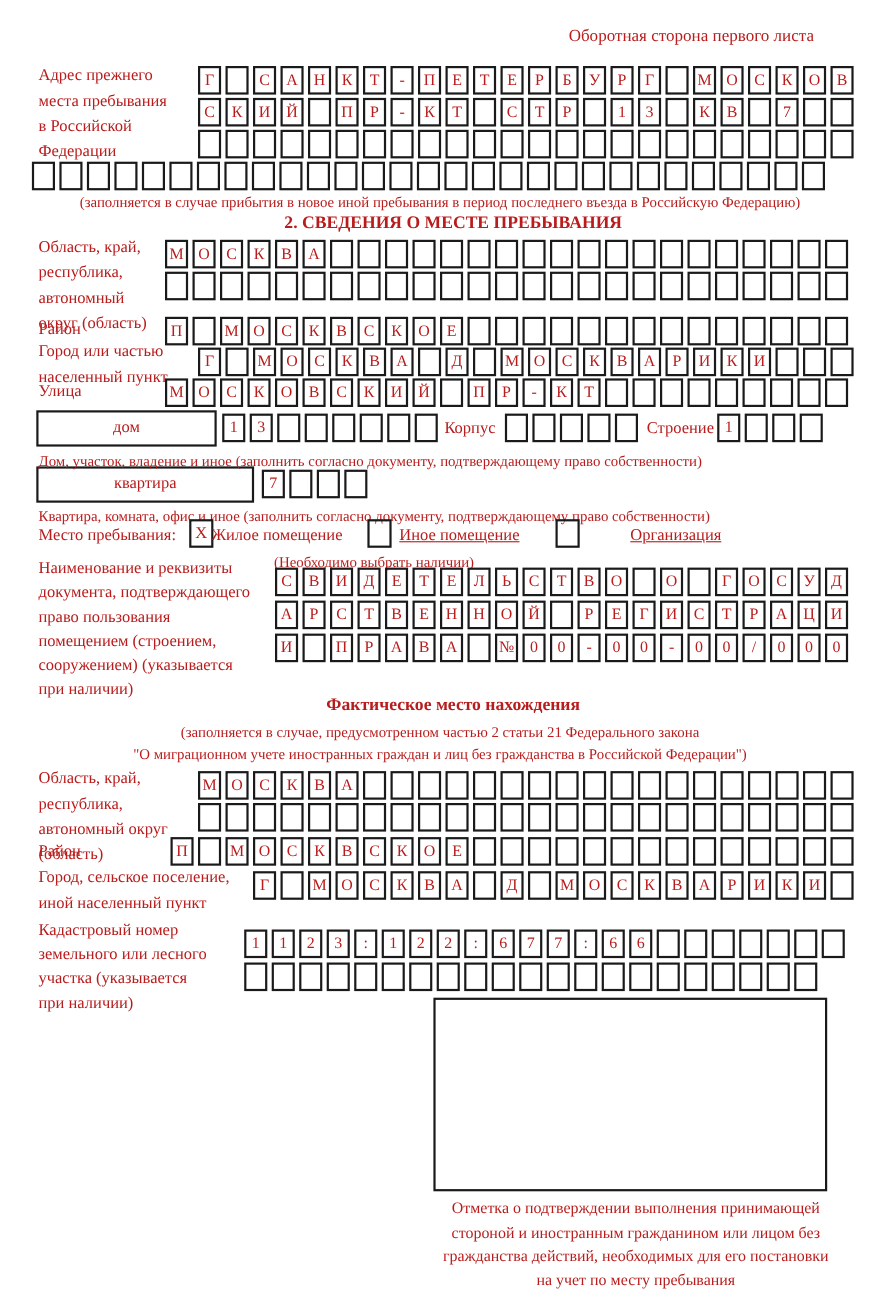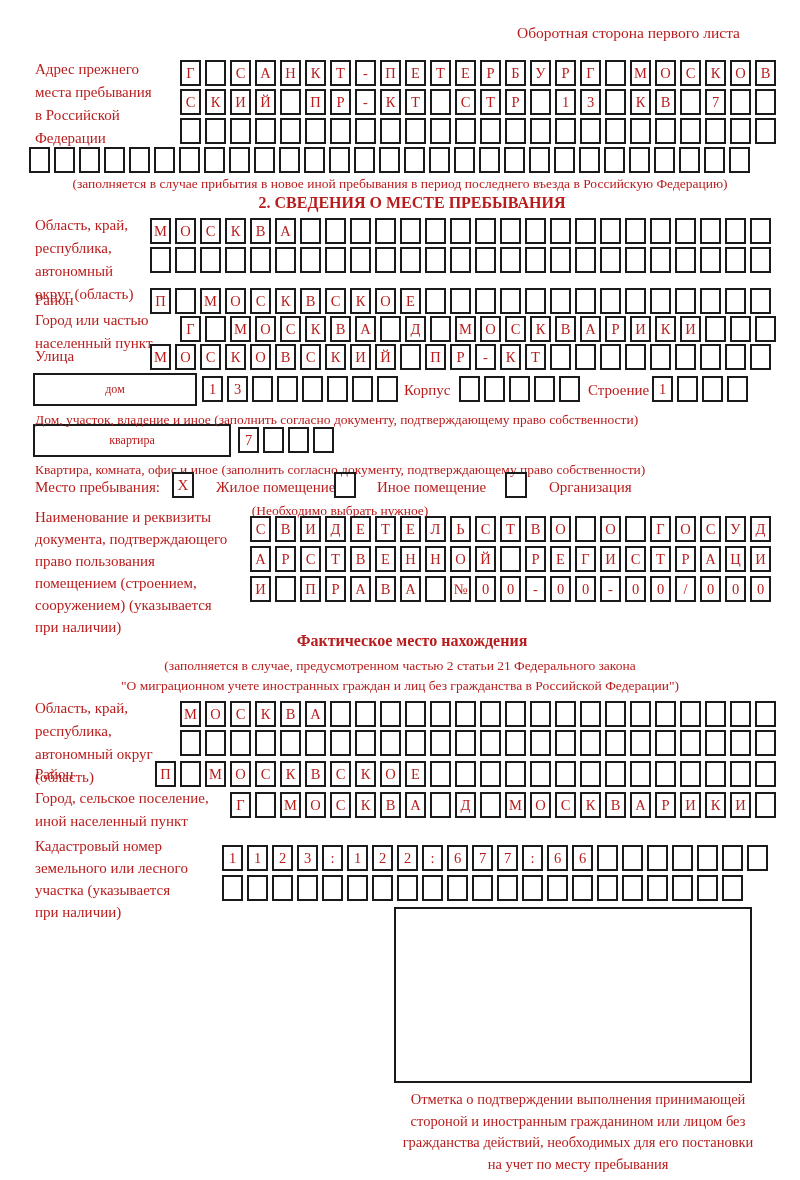--- a/index.html
+++ b/index.html
@@ -14,21 +14,21 @@
   .title { font-size:16px; font-weight:bold;padding-left:24px; }
   .center { left:0; width:800px; text-align:center; }
   .cellrow { display:flex; gap:4px; }
   .cell {
     flex:0 0 auto; width:21px; height:26px; border:2px solid #1a1a1a;
     display:flex; align-items:center; justify-content:center;
     font-size:14.5px; line-height:22px;
   }
   .fieldbox {
     border:2px solid #1a1a1a; display:flex; align-items:center; justify-content:center;
-    font-size:12px;
+    font-size:15px;
   }
   .chk {
     width:22px; height:26px; border:2px solid #1a1a1a;
     display:flex; align-items:center; justify-content:center; font-size:15px;
   }
   .stampbox { border:2px solid #1a1a1a; background:#fff; }
   .pre { white-space:pre-line; }
 </style>
 </head>
 <body>
@@ -332,26 +332,26 @@
   <div class="abs cellrow" style="left:238px; top:427px;">
       <span class="cell">7</span>
       <span class="cell"></span>
       <span class="cell"></span>
       <span class="cell"></span>
     </div>
   <div class="abs note" style="left:35px; top:461px; width:740px;">Квартира, комната, офис и иное (заполнить согласно документу, подтверждающему право собственности)</div>
 
   <div class="abs lbl" style="left:35px; top:476px;">Место пребывания:</div>
   <div class="abs chk" style="left:172px; top:472px;">X</div>
-  <div class="abs lbl" style="left:216px; top:476px;font-family:Liberation Serif, serif;">Жилое помещение</div>
+  <div class="abs lbl" style="left:192px; top:476px;font-family:Liberation Serif, serif;">Жилое помещение</div>
   <div class="abs chk" style="left:334px; top:472px;"></div>
-  <div class="abs lbl" style="left:377px; top:476px;">Иное помещение</div>
+  <div class="abs lbl" style="left:363px; top:476px;text-decoration:underline;">Иное помещение</div>
   <div class="abs chk" style="left:505px; top:472px;"></div>
-  <div class="abs lbl" style="left:549px; top:476px;">Организация</div>
-  <div class="abs note" style="left:130px; top:502px; width:420px; text-align:center;">(Необходимо выбрать нужное)</div>
+  <div class="abs lbl" style="left:573px; top:476px;text-decoration:underline;">Организация</div>
+  <div class="abs note" style="left:130px; top:502px; width:420px; text-align:center;">(Необходимо выбрать наличии)</div>
 
   <div class="abs lbl" style="left:35px; top:506px; width:215px; line-height:22px;">Наименование и реквизиты
 документа, подтверждающего
 право пользования
 помещением (строением,
 сооружением) (указывается
 при наличии)</div>
   <div class="abs cellrow" style="left:250px; top:516px;">
       <span class="cell">С</span>
       <span class="cell">В</span>

